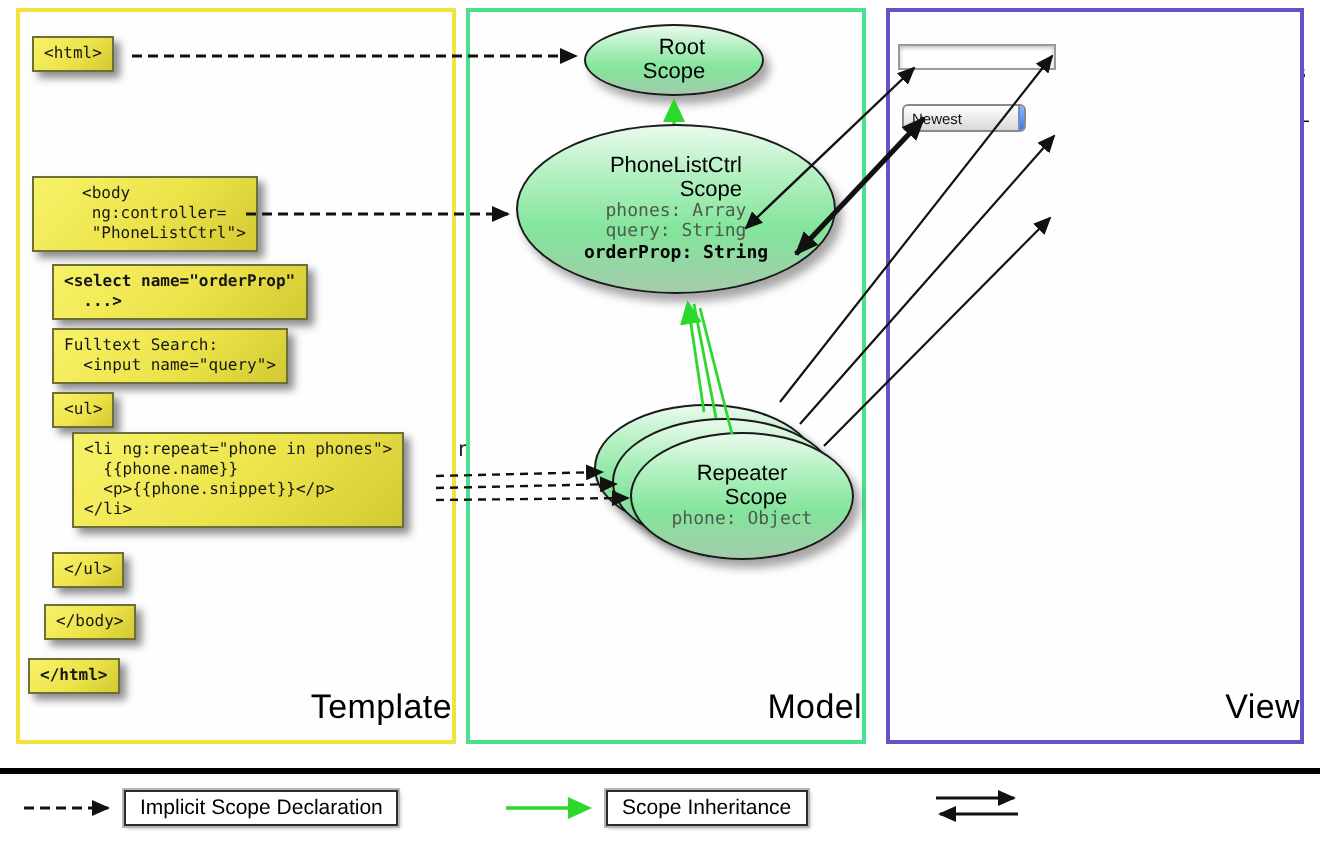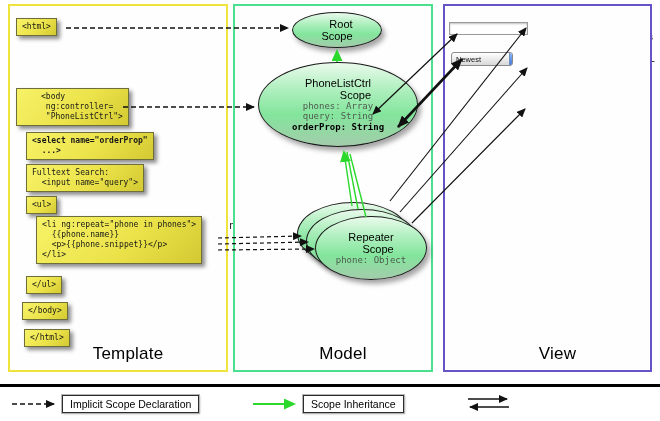--- a/index.html
+++ b/index.html
@@ -1,22 +1,22 @@
 <!DOCTYPE html>
 <html><head>
 <meta charset="utf-8">
 <style>
   html,body{margin:0;padding:0;background:#ffffff;}
   #stage{position:relative;width:660px;height:421px;background:#ffffff;overflow:hidden;
          font-family:"Liberation Sans",sans-serif;}
 
   
   .col{position:absolute;top:4px;height:368px;background:#fefefe;border:2px solid;box-sizing:border-box;}
-  .col-label{position:absolute;bottom:6px;left:0;width:100%;text-align:center;
-             font-size:17px;color:#000;letter-spacing:.2px;padding-left:10px;}
+  .col-label{position:absolute;bottom:6px;left:0;width:100%;text-align:right;
+             font-size:17px;color:#000;letter-spacing:.2px;}
 
   
   .codebox{position:absolute;white-space:pre;
            font-family:"DejaVu Sans Mono","Liberation Mono",monospace;
            font-size:8px;line-height:10px;color:#161616;
            background:linear-gradient(135deg,#f7f268 0%,#ece34a 55%,#d3ca33 100%);
            border:1px solid #6e6e3a;padding:3px 5px;
            box-shadow:3px 3px 4px rgba(0,0,0,.45);}
   .codebox.bold{font-weight:bold;}
 
@@ -85,21 +85,21 @@
   ...&gt;</div>
   <div class="codebox z3" style="left:26px;top:164px;">Fulltext Search:
   &lt;input name="query"&gt;</div>
   <div class="codebox z3" style="left:26px;top:196px;">&lt;ul&gt;</div>
   <div class="codebox z3" style="left:36px;top:216px;">&lt;li ng:repeat="phone in phones"&gt;
   {{phone.name}}
   &lt;p&gt;{{phone.snippet}}&lt;/p&gt;
 &lt;/li&gt;</div>
   <div class="codebox z3" style="left:26px;top:276px;">&lt;/ul&gt;</div>
   <div class="codebox z3" style="left:22px;top:302px;">&lt;/body&gt;</div>
-  <div class="codebox z3" style="left:24px;top:329px;">&lt;/html&gt;</div>
+  <div class="codebox z3" style="left:14px;top:329px;font-weight:bold;">&lt;/html&gt;</div>
 
   <div class="directive" style="left:145px;top:10px;">ng:autobind</div>
   <div class="directive" style="left:132px;top:90px;">ng:controller</div>
   <div class="directive" style="left:229px;top:219px;">ng:repeat</div>
 
   <div class="scope z2" style="left:292px;top:12px;width:90px;height:36px;">
     <div class="scope-title">Root
 Scope</div>
   </div>
 

